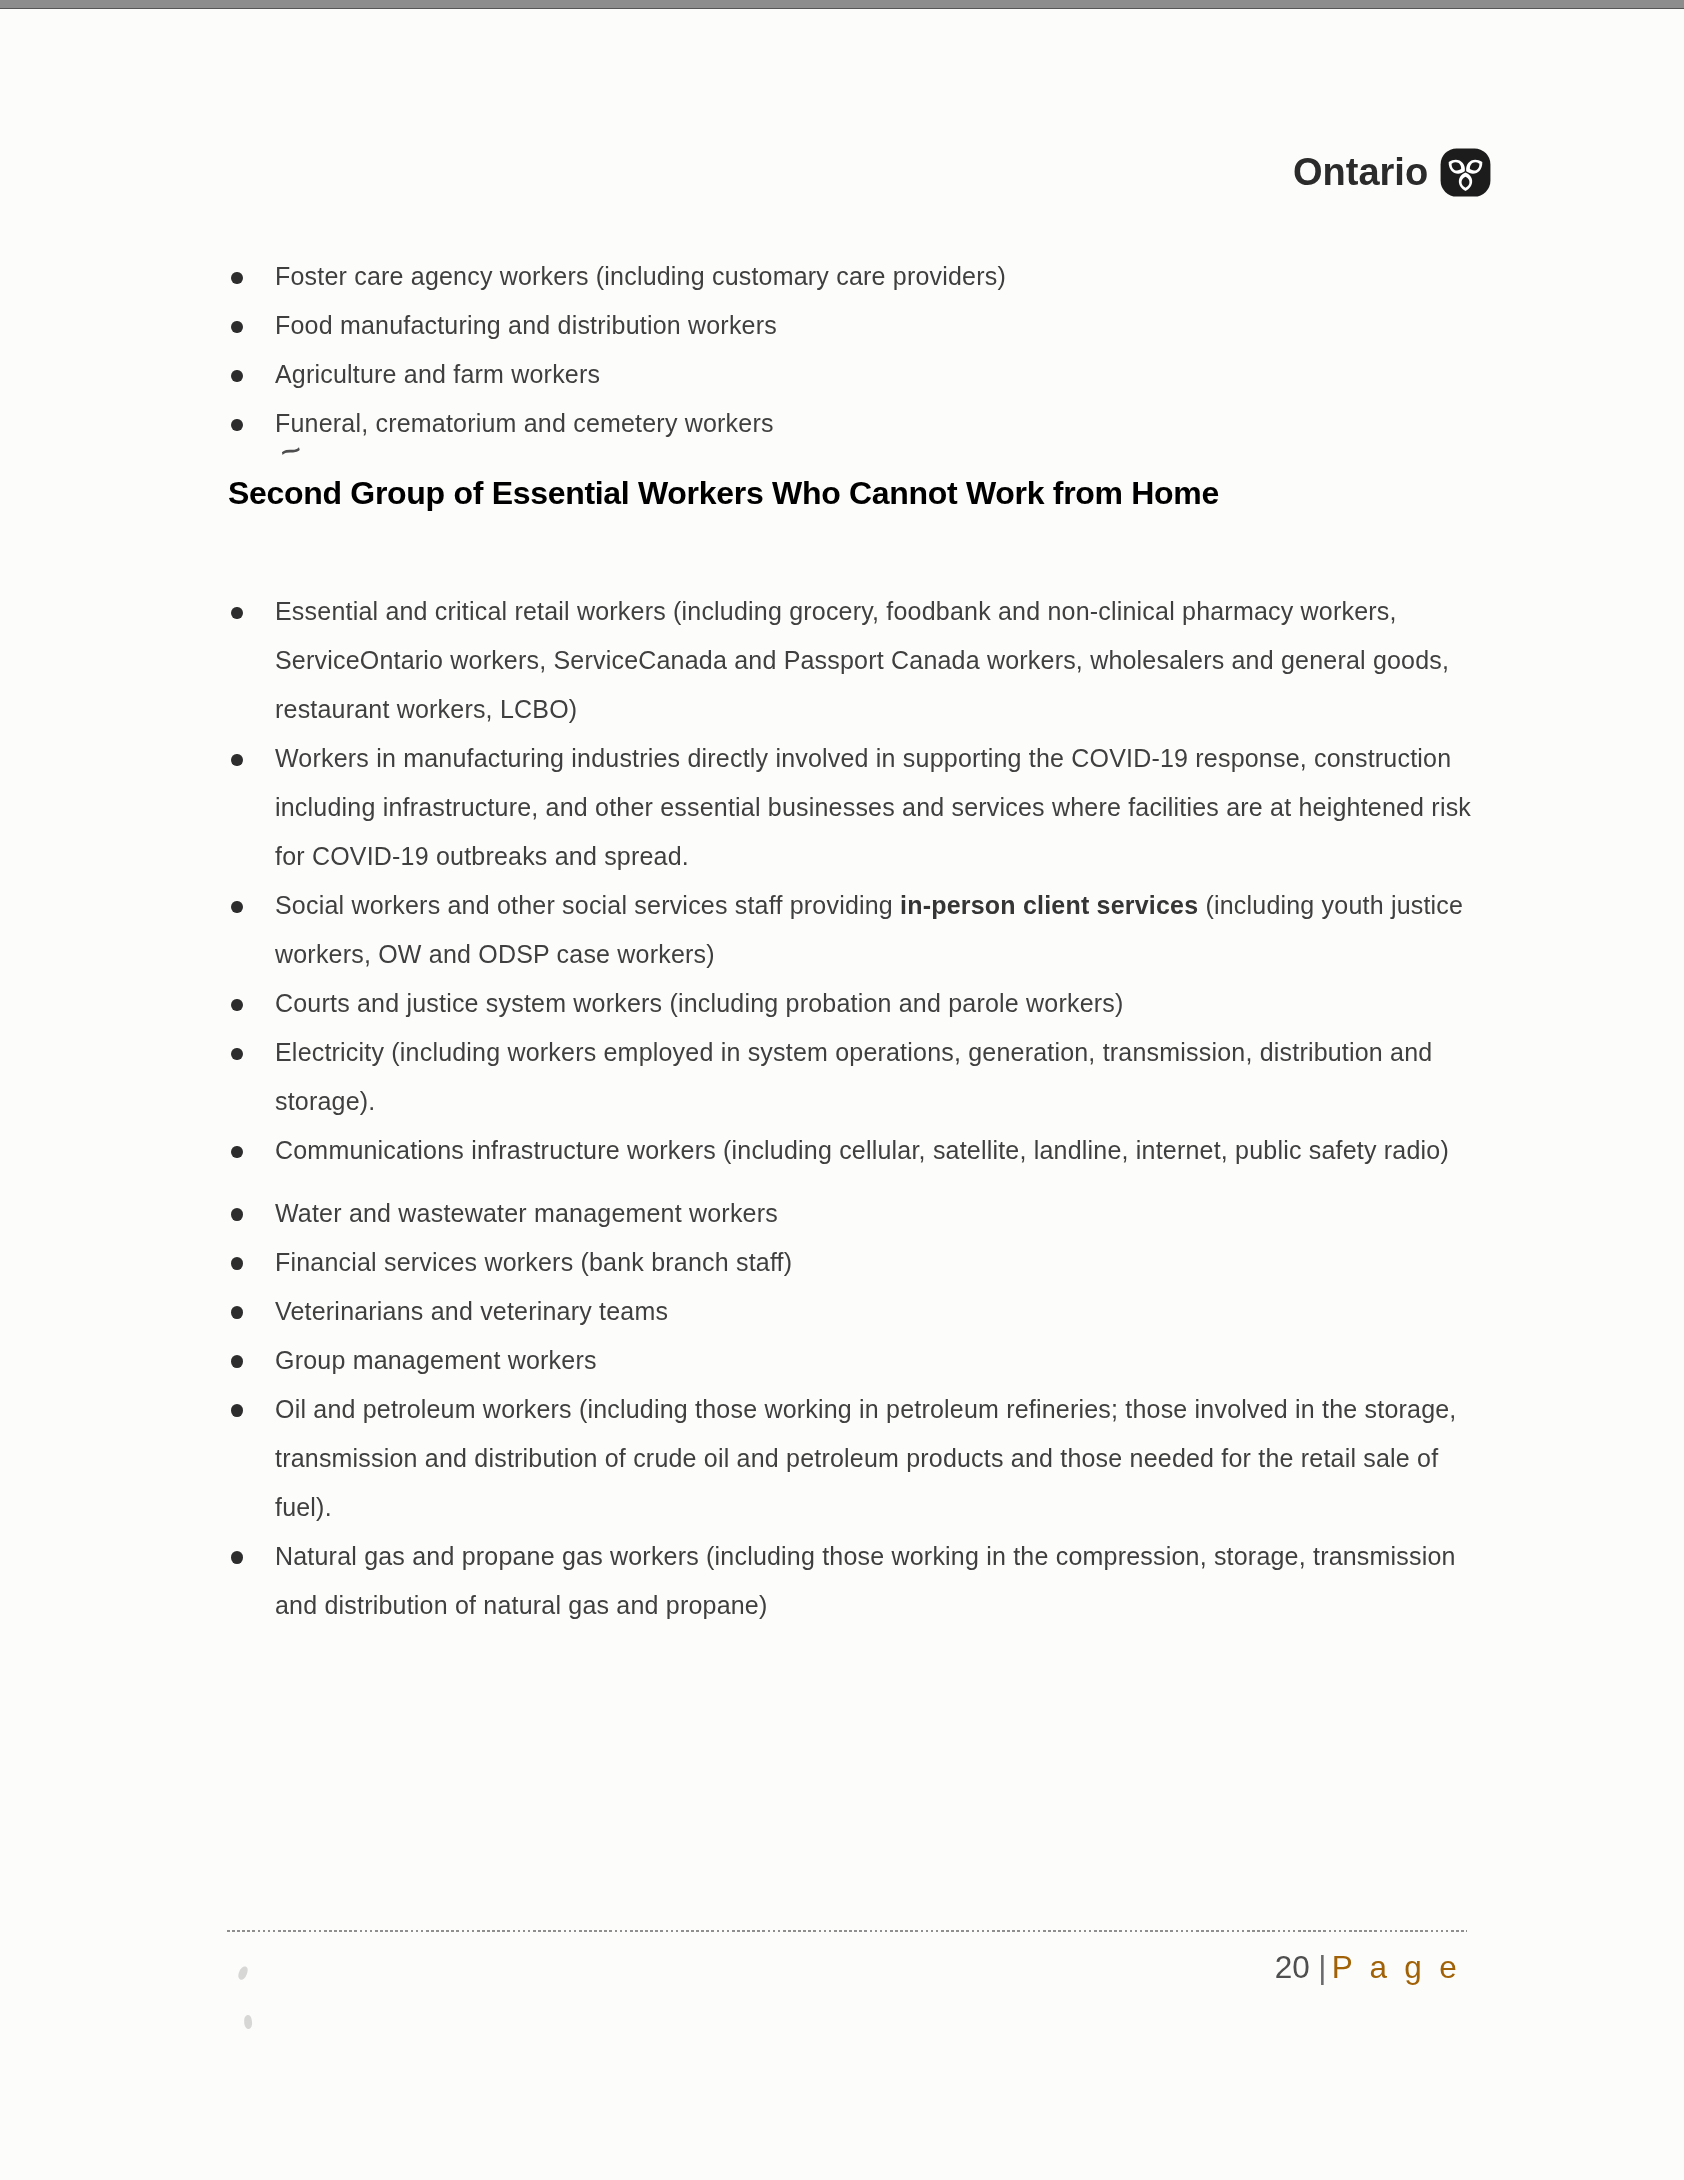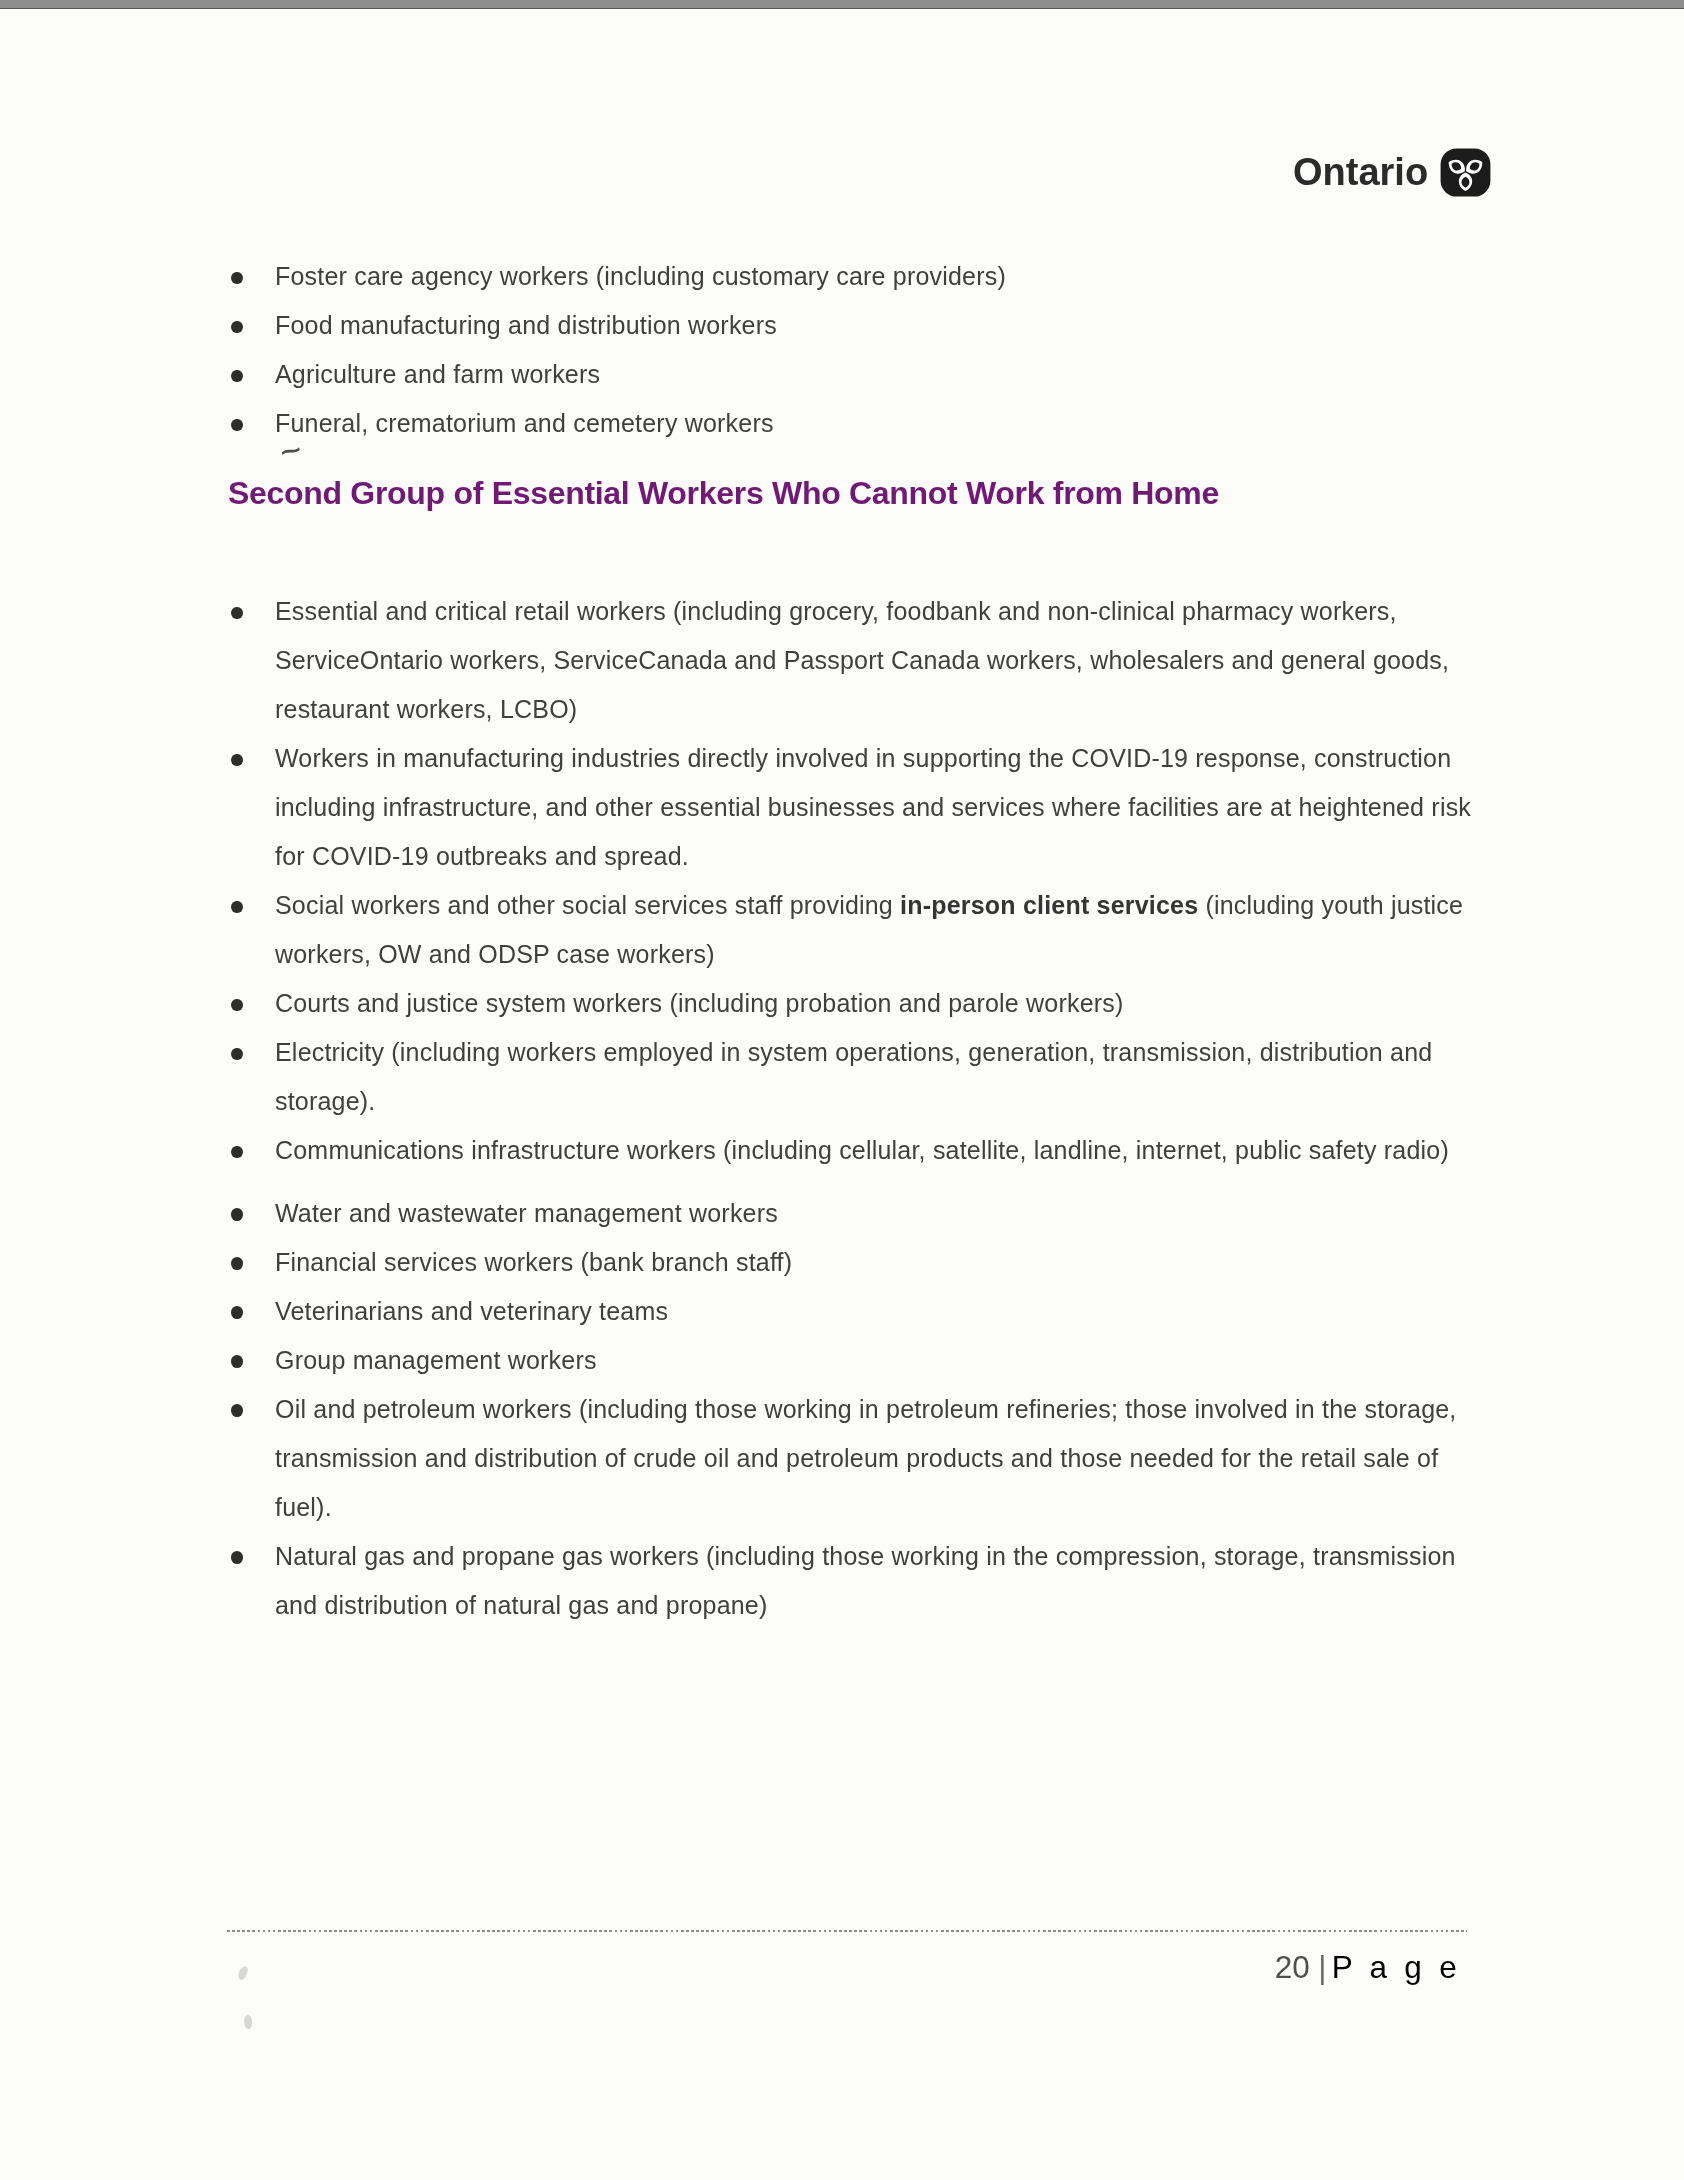--- a/index.html
+++ b/index.html
@@ -37,36 +37,36 @@
     letter-spacing:0.2px;
   }
   ul.bullet-list li::before{
     content:"";position:absolute;left:2.6px;top:19.6px;
     width:12px;height:12.8px;background:#2d2d2d;border-radius:50%;
   }
   ul.main-list li:nth-child(7){margin-top:13.6px;}
   .bold{font-weight:bold;color:#353535;}
   .heading{
     margin:24px 0 16px 0;
-    font-size:32px;line-height:43px;font-weight:bold;color:#701a75;
+    font-size:32px;line-height:43px;font-weight:bold;color:#000000;
     letter-spacing:-0.3px;
   }
   ul.main-list{margin-top:72px;}
   
   .footer-rule{
     position:absolute;left:227px;top:1930px;width:1240px;height:1.7px;
     background:repeating-linear-gradient(90deg,#8f8f8f 0 2.6px,transparent 2.6px 5.1px);
   }
   .footer-text{
     position:absolute;left:228px;top:1946px;width:1233px;
     text-align:right;font-size:31.5px;line-height:43px;white-space:nowrap;
   }
   .footer-text .num{color:#4f4f4f;margin-top:29px;}
   .footer-text .sep{color:#6a6a6a;margin:0 5.1px 0 8.5px;font-weight:100;}
-  .footer-text .label{color:#000000;letter-spacing:4.3px;}
+  .footer-text .label{color:#a16207;letter-spacing:4.3px;}
   
   .pen-mark{
     position:absolute;left:283px;top:436px;
     font-size:27px;color:#4e4e4e;font-weight:bold;
     transform:rotate(-14deg) scaleX(1.3);
   }
   .scan-smudge{
     position:absolute;width:7.7px;height:13.6px;background:#9a9a9a;
     border-radius:60% 40% 55% 45%;opacity:.38;
   }

